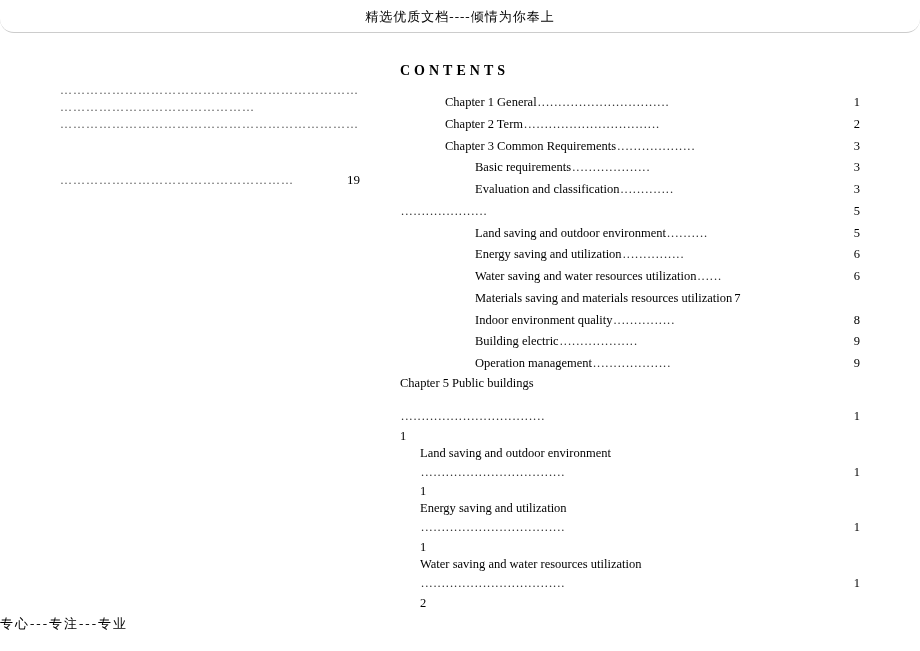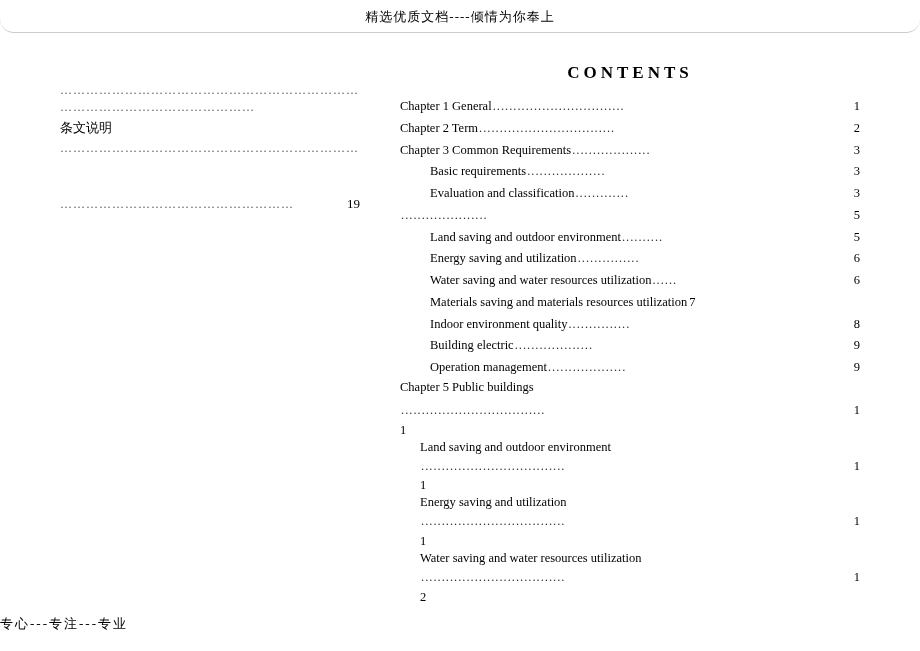--- a/index.html
+++ b/index.html
@@ -84,38 +84,38 @@
       margin-top: 38px;
     }
 
     
     .right-col {
       flex: 1;
       padding-top: 10px;
     }
 
     .contents-title {
-      text-align: center;
-      font-size: 17px;
+      font-size: 14px;
       font-weight: bold;
       letter-spacing: 4px;
       margin-bottom: 14px;
     }
 
     .toc-entry {
       display: flex;
       align-items: baseline;
       margin-bottom: 3px;
       font-size: 12.5px;
       line-height: 1.5;
     }
 
     .toc-label {
       white-space: nowrap;
       flex-shrink: 0;
+      margin-left: 45px;
     }
 
     .toc-dots {
       flex: 1;
       overflow: hidden;
       letter-spacing: 1px;
       color: #333;
       padding: 0 1px;
       white-space: nowrap;
     }
@@ -128,36 +128,35 @@
     .toc-indent1 {
       padding-left: 30px;
     }
 
     .toc-chapter {
       padding-left: 0;
     }
 
     .chapter5-header {
       font-size: 12.5px;
-      margin-bottom: 6px;
+      margin-bottom: 16px;
     }
   </style>
 </head>
 <body>
 
 <div class="page-header">
   <span>精选优质文档----倾情为你奉上</span>
 </div>
 
 <div class="main-content">
 
   <div class="left-col">
     <div class="left-dots-line">……………………………………………………………………</div>
     <div class="left-dots-line2">………………………………………</div>
-    <div class="left-section-title">条文说明</div>
     <div class="left-dots-line">……………………………………………………………………</div>
     <div class="left-page-row">
       <span class="left-dots-line3">………………………………………………</span>
       <span class="left-page-num">19</span>
     </div>
   </div>
 
   <div class="right-col">
     <div class="contents-title">CONTENTS</div>
 

